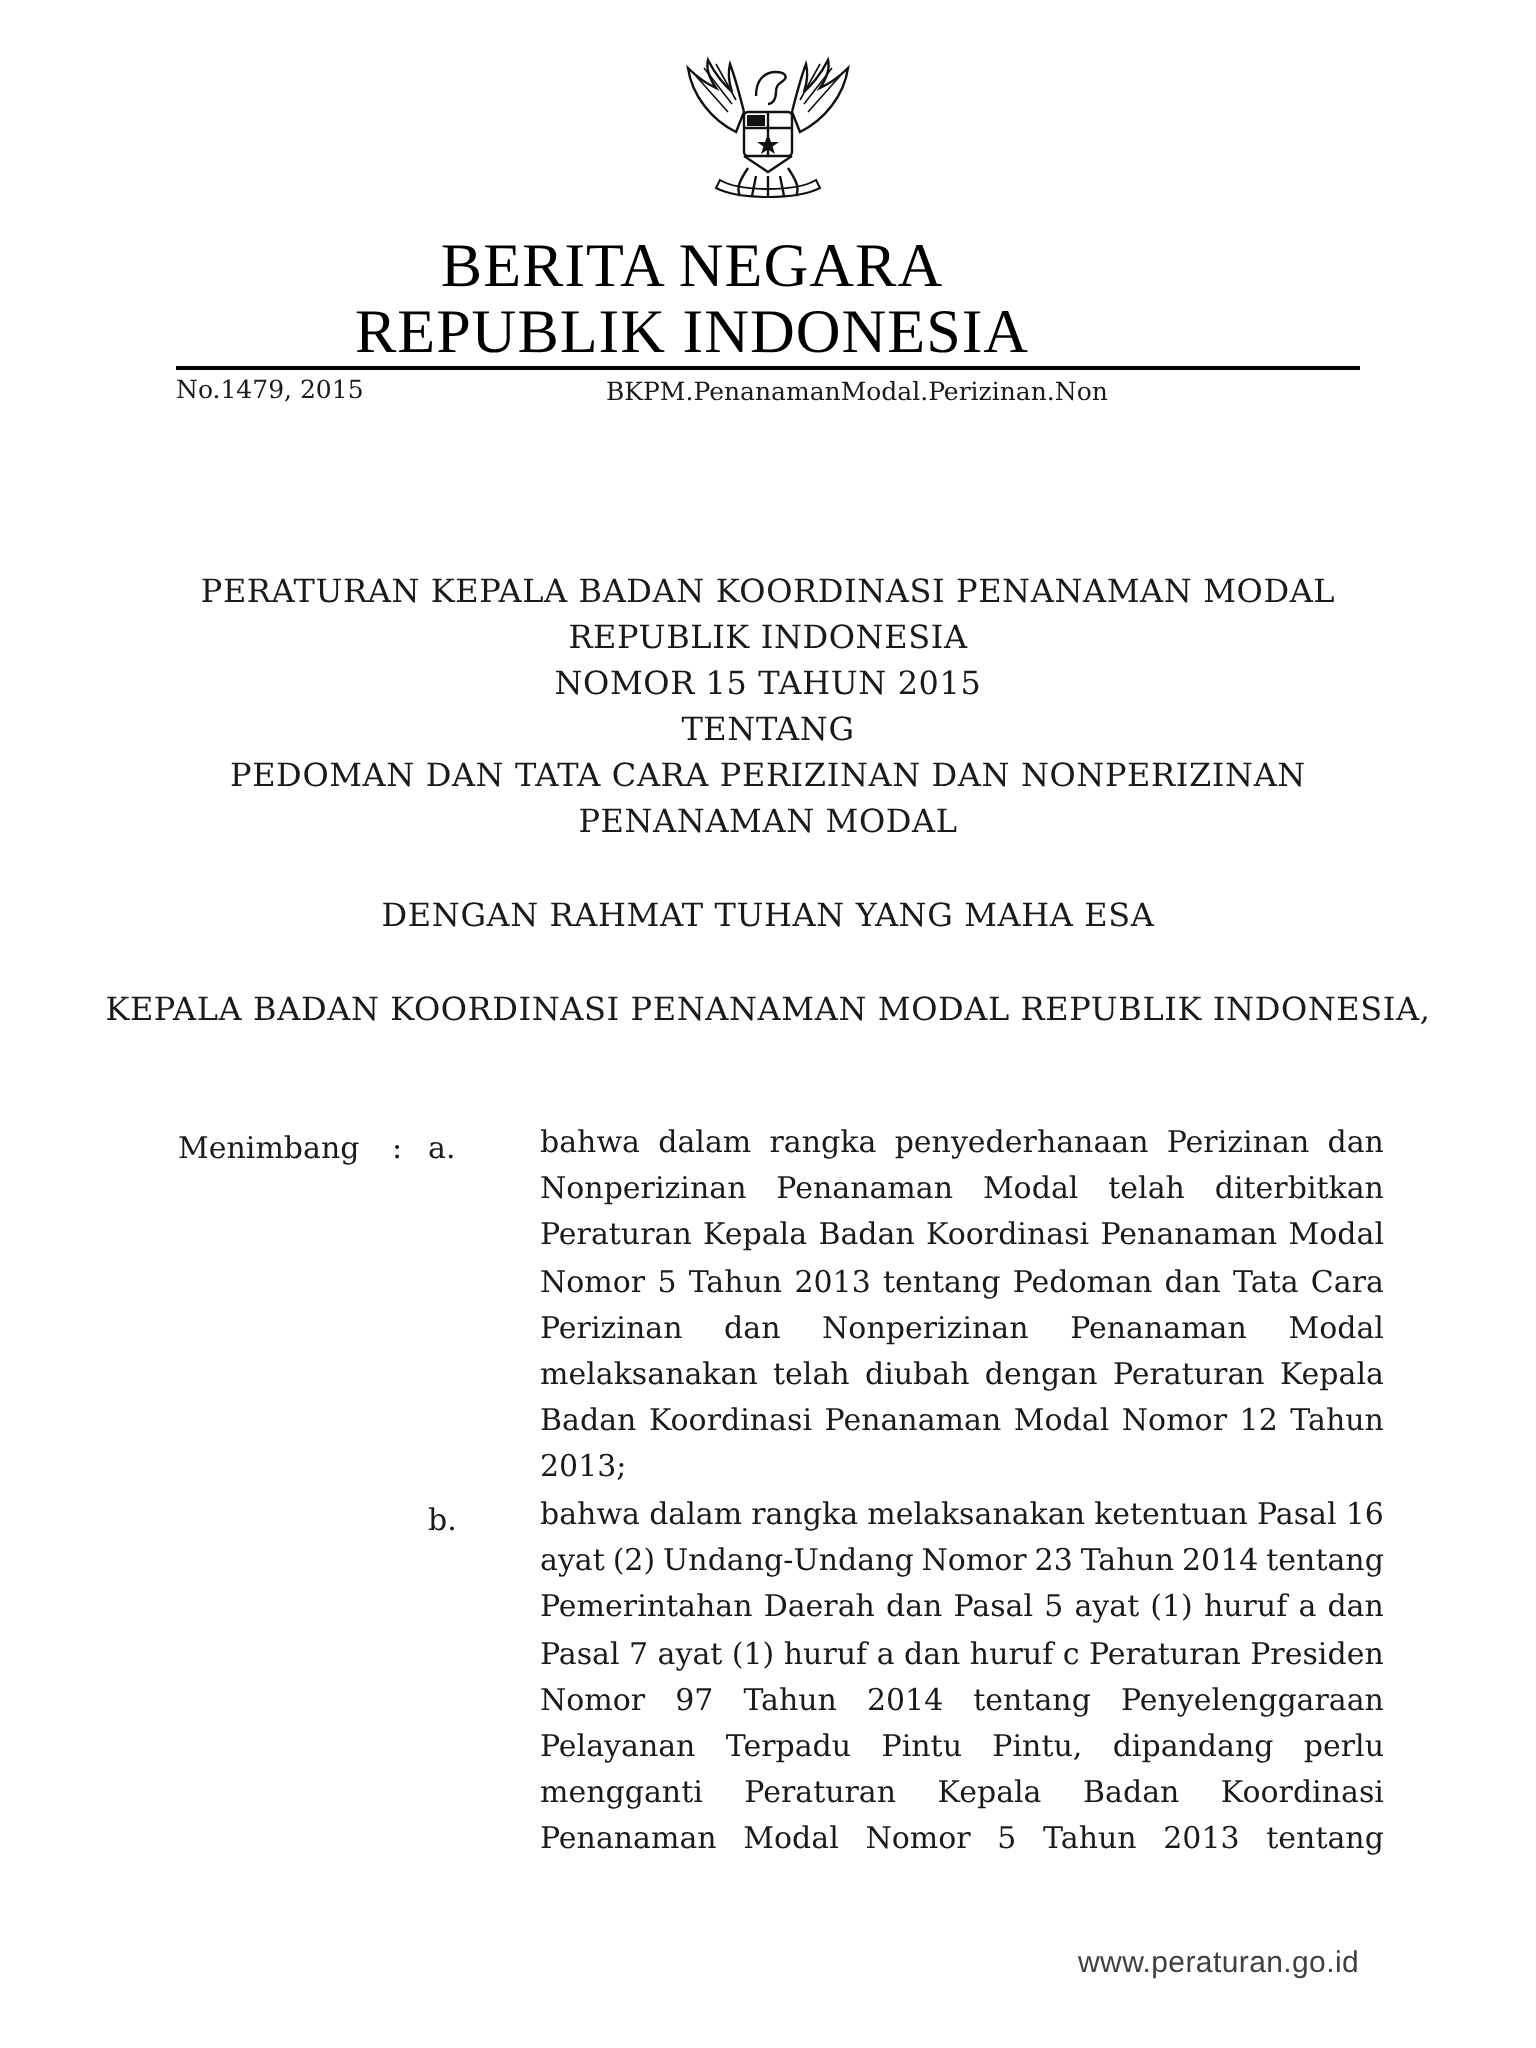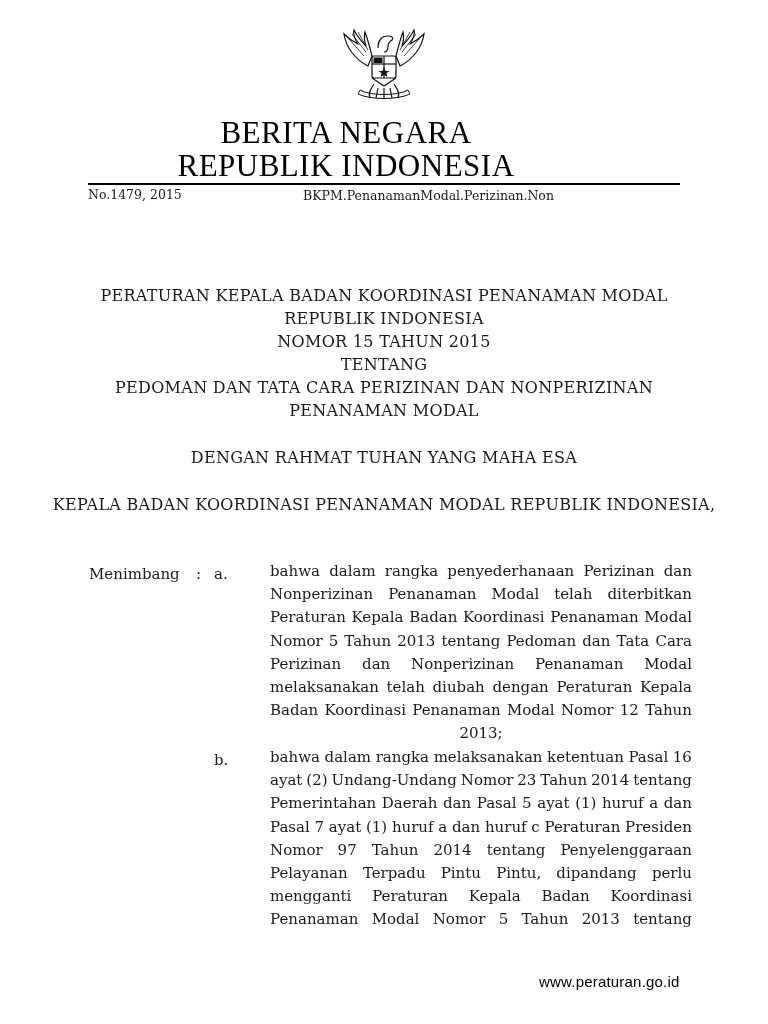--- a/index.html
+++ b/index.html
@@ -16,23 +16,23 @@
   .meta-no { position: absolute; left: 88px; top: 187px; font-size: 12.5px; }
   .meta-sub { position: absolute; left: 303px; top: 187px; width: 377px; font-size: 12.5px; line-height: 17px; }
   .meta-sub .l1 { display: flex; justify-content: flex-start; }
   .center-line { position: absolute; left: 0; width: 768px; text-align: center; font-size: 16px; letter-spacing: 0.3px; }
   .body-text { font-family: "DejaVu Serif", "Liberation Serif", serif; font-size: 15px; }
   .label-menimbang { position: absolute; left: 89px; top: 565px; }
   .colon { position: absolute; left: 196px; top: 565px; }
   .item-letter { position: absolute; left: 214px; }
   .item-text { position: absolute; left: 250px; width: 422px; margin-left: 20px; }
   .item-text .ln { height: 23.2px; line-height: 23.2px; display: flex; justify-content: space-between; white-space: nowrap; }
-  .item-text .ln.last { justify-content: center; }
+  .item-text .ln.last { justify-content: flex-start; }
   .footer-url { position: absolute; left: 539px; top: 973px; font-family: "Liberation Sans", "DejaVu Sans", sans-serif;
-                font-size: 15px; color: #000000; letter-spacing: 0.2px; }
+                font-size: 15px; color: #404040; letter-spacing: 0.2px; }
 </style>
 </head>
 <body>
 
 <div class="page">
 
   <svg class="emblem" viewBox="0 0 100 80">
     <g fill="none" stroke="#111" stroke-width="1.2">
 
       <path d="M34 40 C22 34 12 22 10 8 C16 14 20 16 24 18 C20 12 19 8 20 4 C24 12 28 16 32 20 C30 14 30 10 31 6 C34 14 36 22 38 30 Z"></path>

